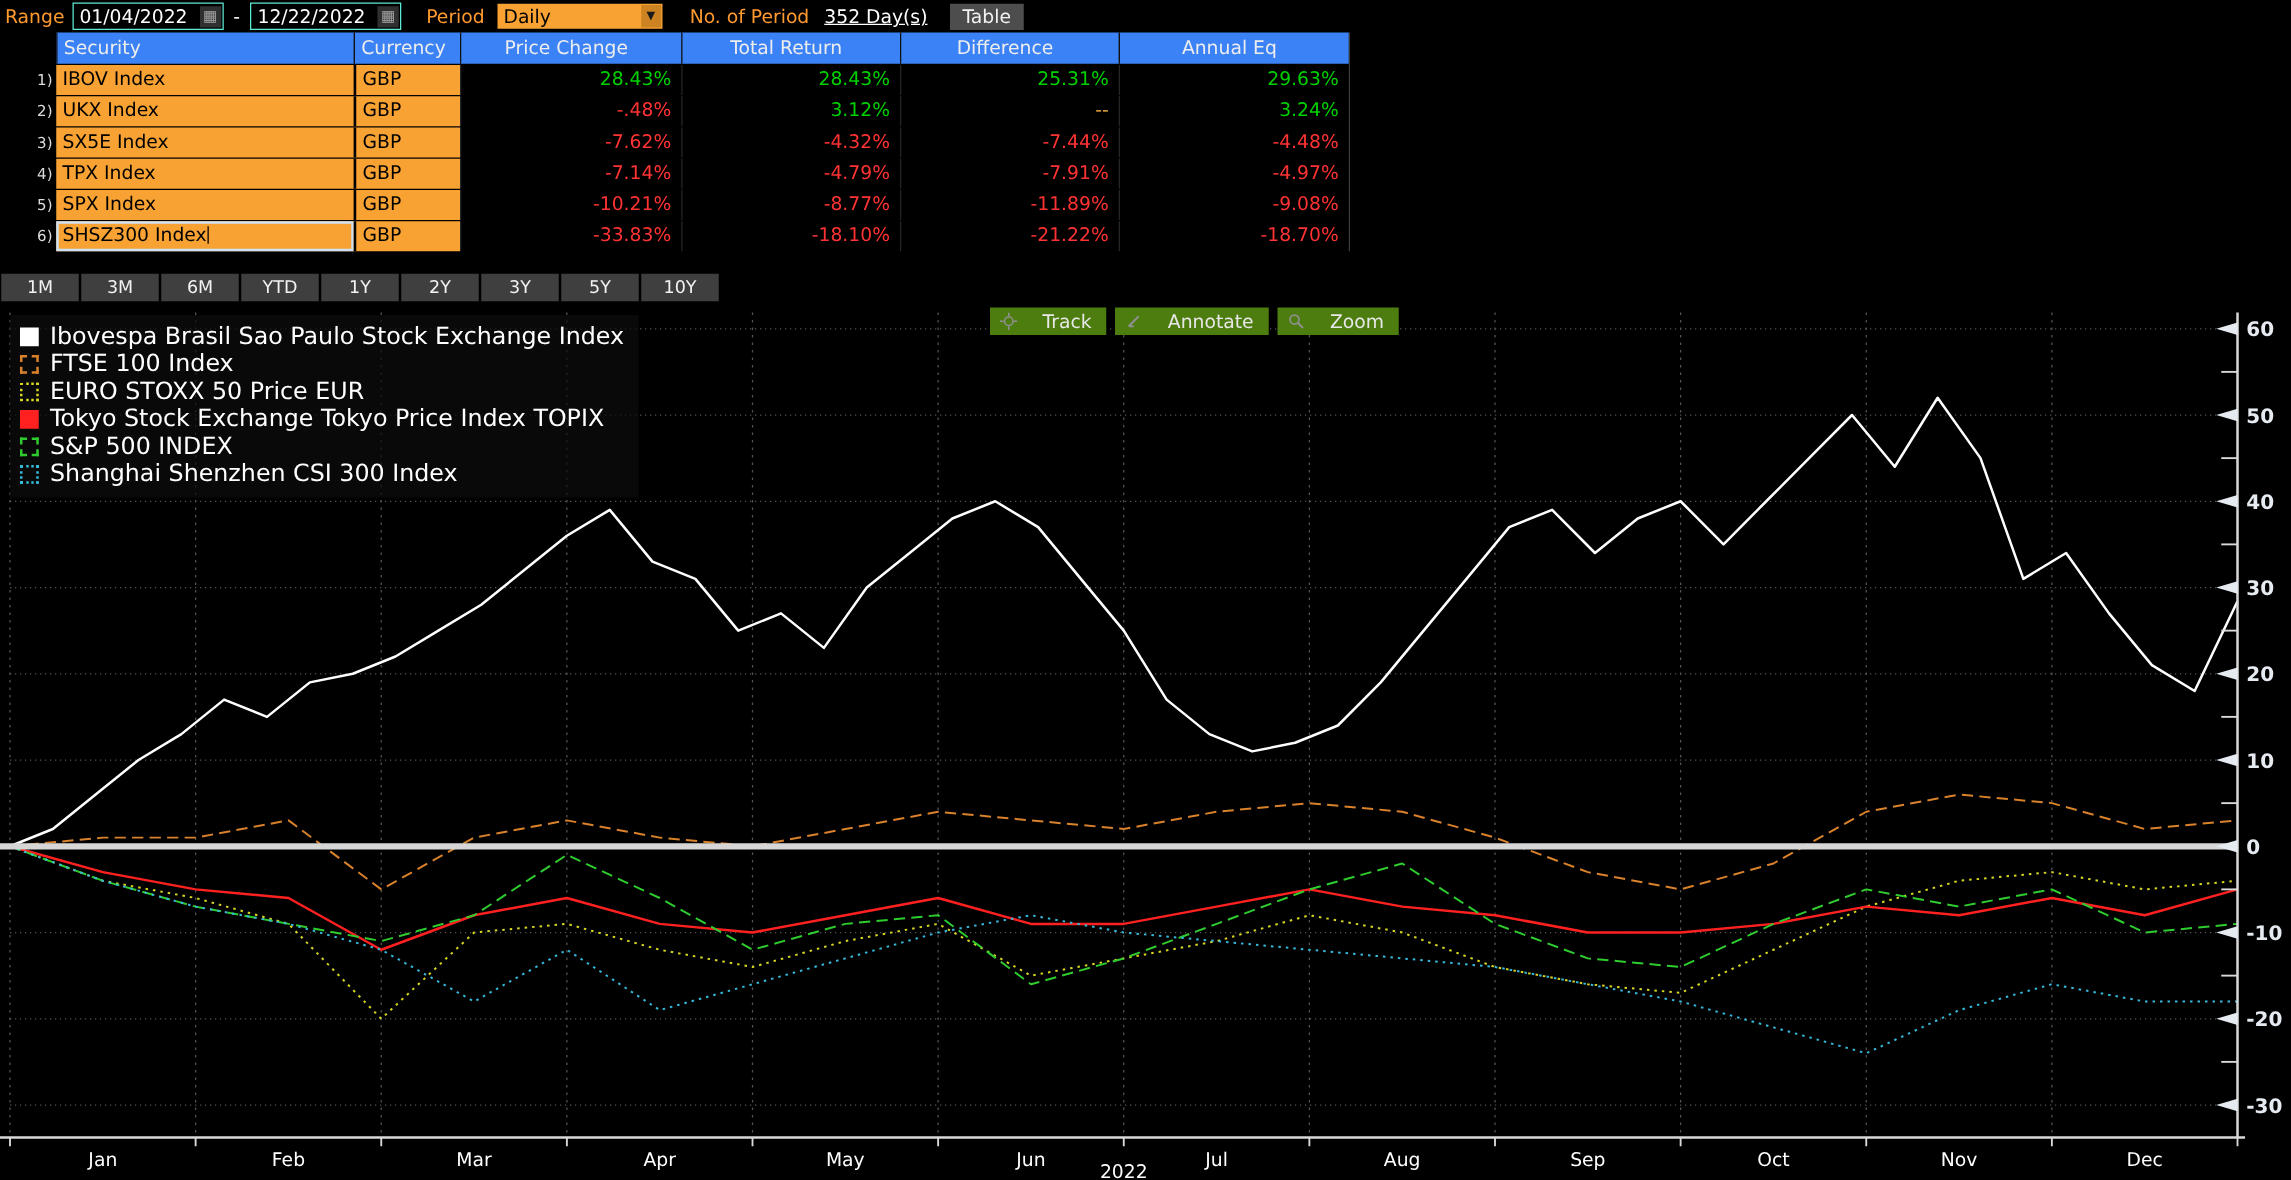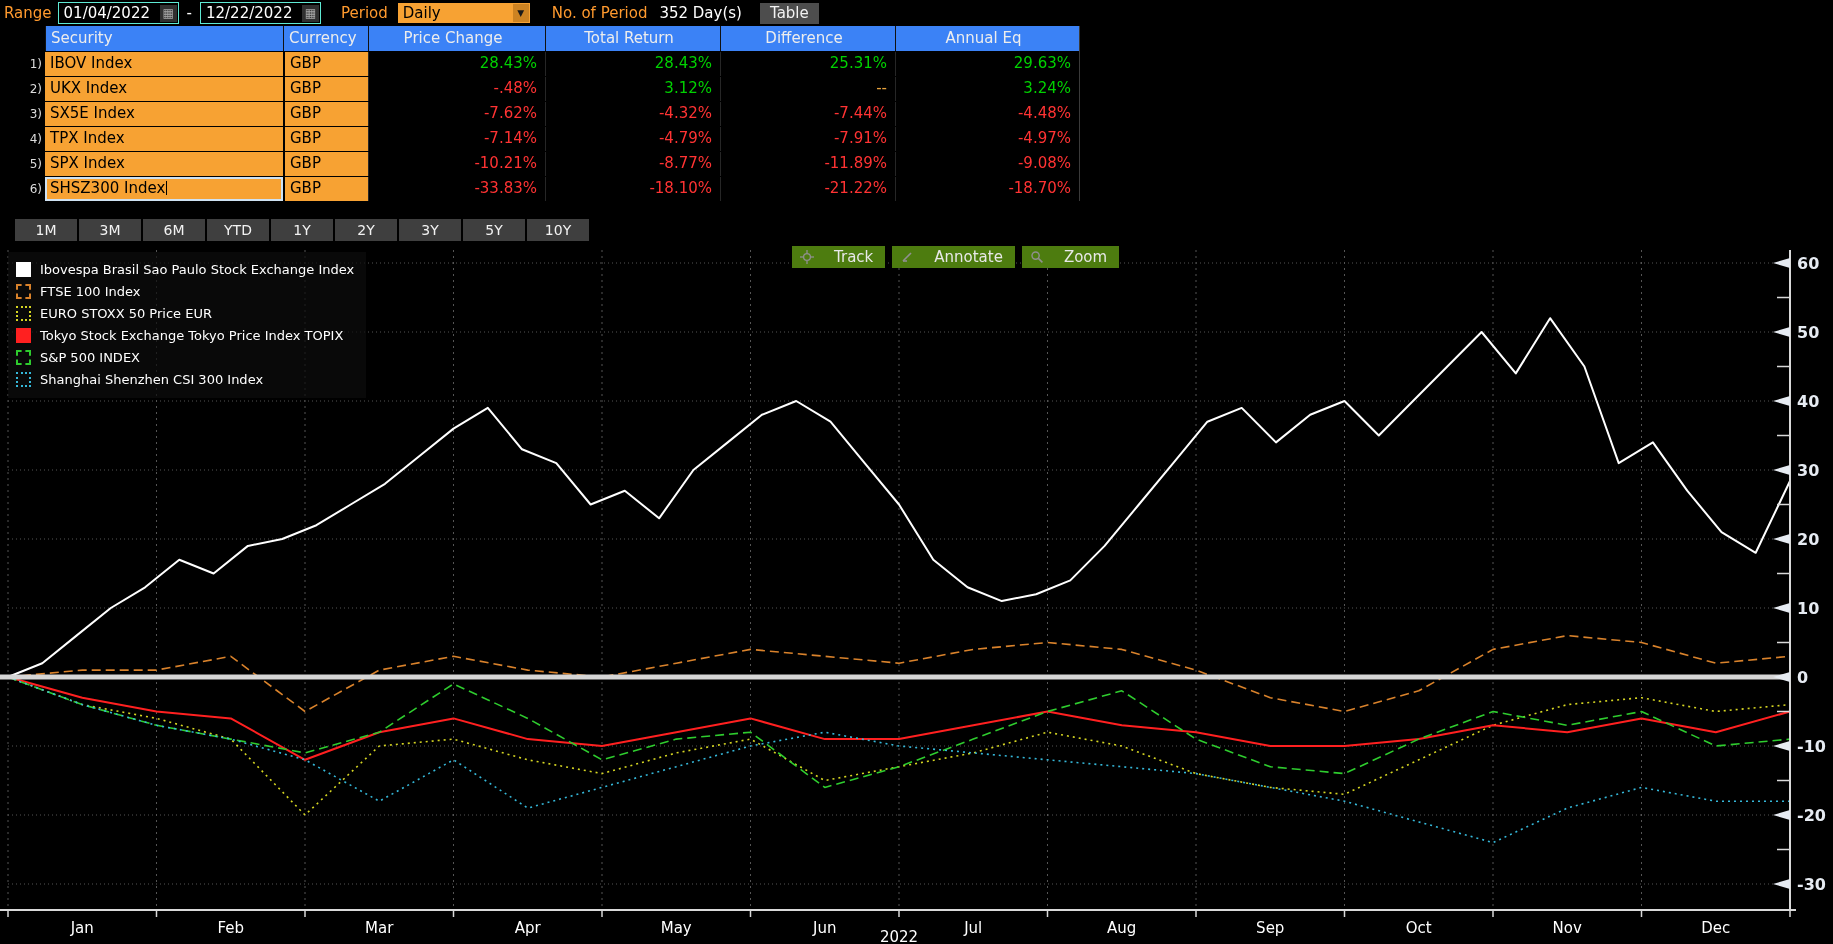--- a/index.html
+++ b/index.html
@@ -17,21 +17,21 @@
     height:20px;padding:0 1px 0 5px;color:#fff;}
   .dateinput .val{min-width:92px;}
   .calbtn{width:17px;height:17px;margin-left:4px;background:#303030;color:#a8a8a8;
     font-size:12px;line-height:17px;text-align:center;cursor:pointer;}
   .dash{color:#fff;margin:0 8px;}
   .select{display:flex;align-items:center;background:#f7a233;color:#000;height:20px;
     width:132px;margin-left:4px;}
   .select .val{flex:1;padding-left:5px;}
   .select .arrow{width:16px;height:18px;background:#cd8322;color:#1a1a1a;font-size:9px;
     line-height:18px;text-align:center;margin-right:1px;}
-  .whiteval{color:#fff;margin-left:6px;white-space:nowrap;}
+  .whiteval{color:#fff;margin-left:6px;white-space:nowrap;text-decoration:underline;}
   .graybtn{background:#4d4d4d;color:#f2f2f2;padding:1px 10px 2px;margin-left:18px;
     cursor:pointer;white-space:nowrap;}
 
   
   #sectable{position:absolute;left:0;top:26px;width:1079px;z-index:5;border-right:1px solid #3a3a3a;}
   .thead,.trow{display:grid;grid-template-columns:45px 238px 85px 177px 175px 175px 184px;}
   .thead{height:25px;}
   .thead .hc{background:#3b82f6;color:#ededed;font-size:15px;line-height:25px;
     border-left:1px solid #111;}
   .thead .hc.first{background:#000;border-left:none;}
@@ -43,28 +43,28 @@
   .ambc{background:#f7a233;color:#000;padding-left:5px;position:relative;}
   .ambc.cur{border-left:2px solid #000;}
   .ambc.editing{outline:2px solid #cfe2f3;outline-offset:-2px;}
   .caret{display:inline-block;width:1px;height:14px;background:#000;vertical-align:-2px;margin-left:1px;}
   .valc{text-align:right;padding-right:8px;border-left:1px solid #262626;}
   .valc.pos{color:#00d100;}
   .valc.neg{color:#ff3333;}
   .valc.na{color:#e8a33d;}
 
   
-  #rangebtns{position:absolute;left:15px;top:219px;height:22px;z-index:5;display:flex;gap:2px;align-items:flex-end;}
+  #rangebtns{position:absolute;left:1px;top:219px;height:22px;z-index:5;display:flex;gap:2px;align-items:flex-end;}
   .rbtn{width:62px;height:22px;background:#3f3f3f;color:#f2f2f2;font-size:14px;
     text-align:center;line-height:22px;cursor:pointer;}
 
   
   #legend{position:absolute;left:8px;top:252px;z-index:4;background:rgba(12,12,12,0.72);
     padding:6px 12px 8px 8px;}
-  .litem{display:flex;align-items:center;height:22px;color:#fff;font-size:13px;white-space:nowrap;}
+  .litem{display:flex;align-items:center;height:22px;color:#fff;font-size:19px;white-space:nowrap;}
   .sw{width:15px;height:15px;margin-right:9px;flex:none;box-sizing:border-box;}
 
   
   #ctools{position:absolute;left:792px;top:246px;z-index:5;display:flex;gap:7px;}
   .tbtn{display:flex;align-items:center;gap:20px;background:#4d7c0f;color:#e8e8e8;
     height:22px;padding:0 12px 0 8px;font-size:15px;cursor:pointer;}
   .tbtn svg{display:block;}
 </style>
 </head>
 <body>

